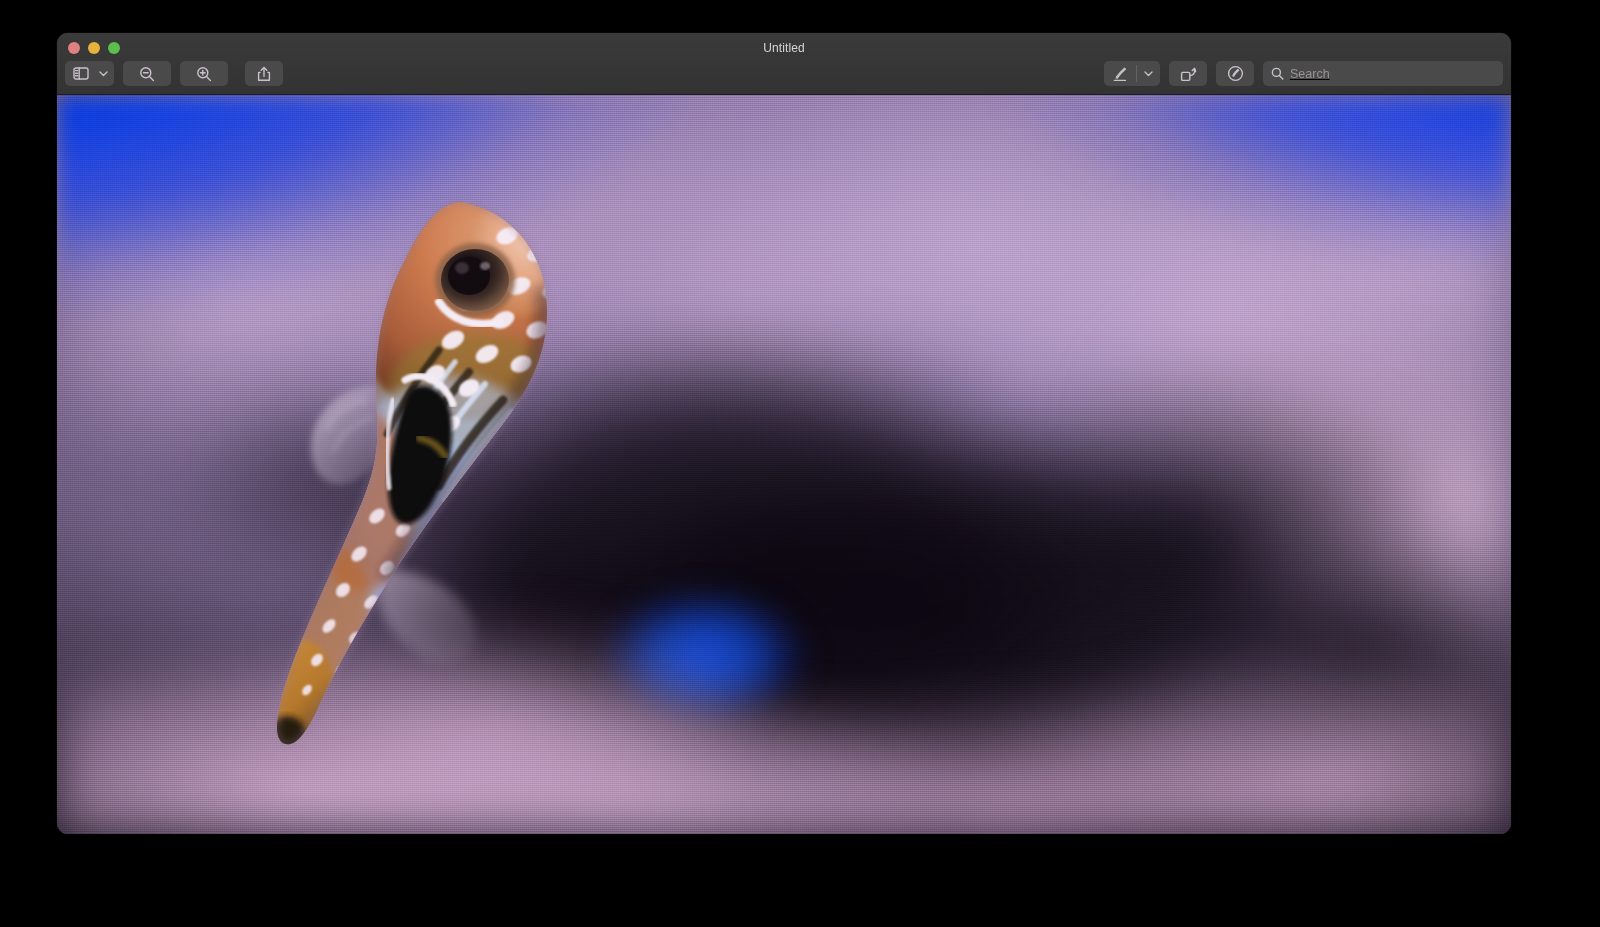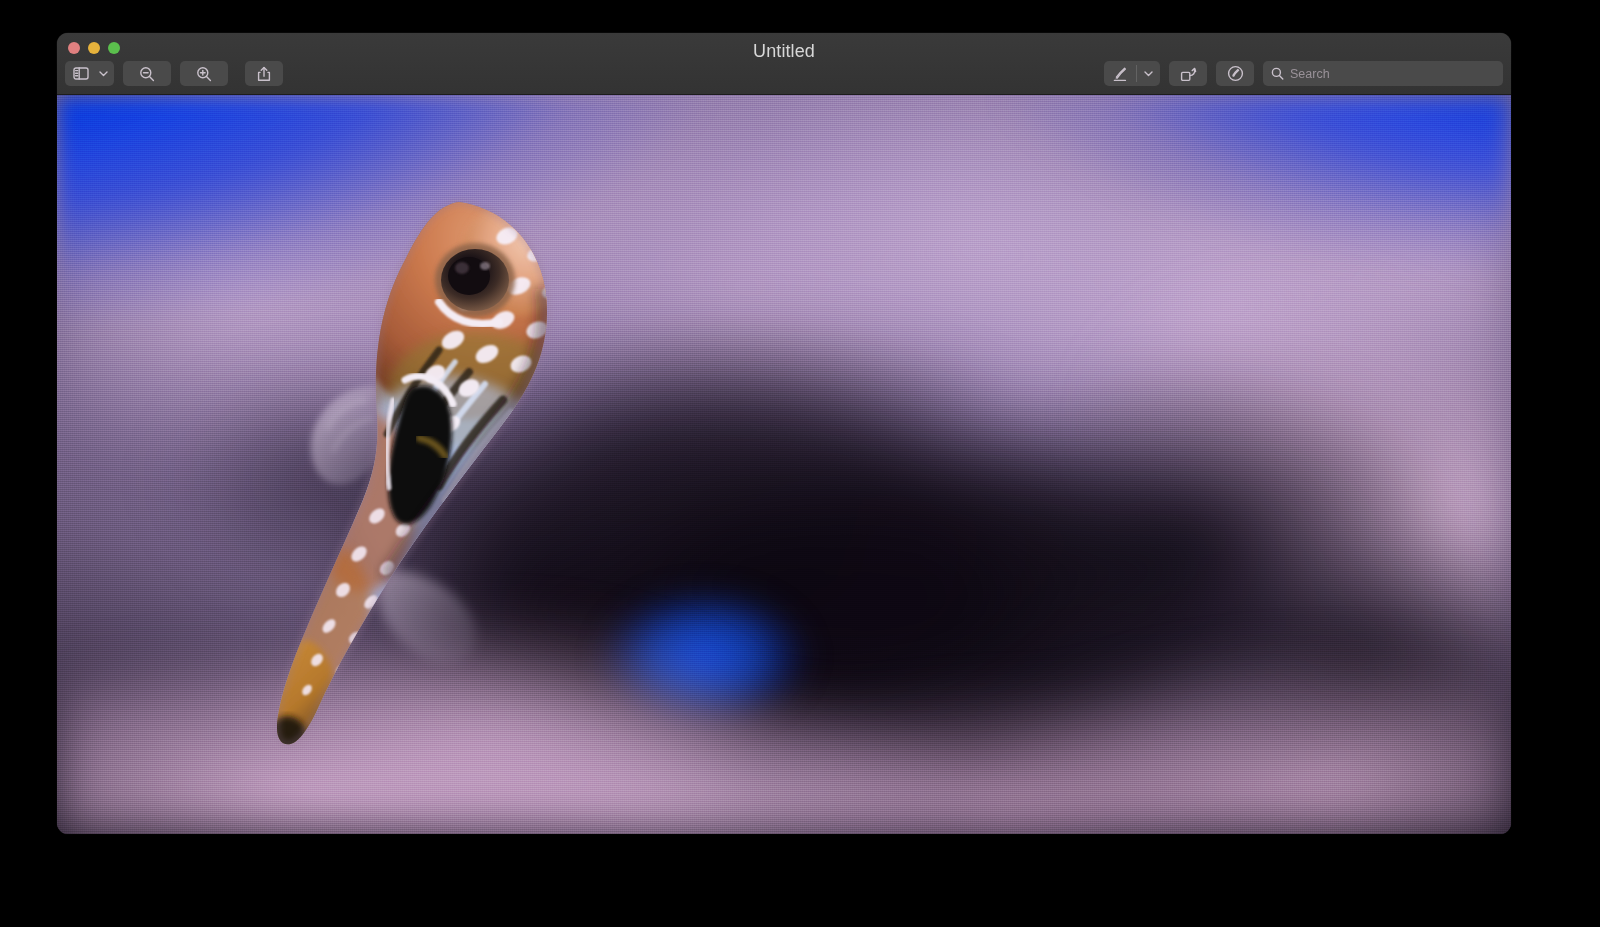--- a/index.html
+++ b/index.html
@@ -45,36 +45,36 @@
   }
   .light { width:12px; height:12px; border-radius:50%; }
   .light.red    { background:#e08080; }
   .light.yellow { background:#e6b23c; }
   .light.green  { background:#5bbf4d; }
 
   #window-title {
     position:absolute;
     left:0; right:0; top:8px;
     text-align:center;
-    font-size:18px;
+    font-size:12px;
     color:#d7d7d7;
     letter-spacing:0.1px;
     pointer-events:none;
   }
 
   
   #toolbar-left {
     position:absolute;
     left:8px; top:28px;
     display:flex; align-items:center; gap:9px;
   }
   #toolbar-right {
     position:absolute;
     right:8px; top:28px;
-    display:flex; align-items:flex-start; gap:9px;
+    display:flex; align-items:flex-start; gap:9px;text-decoration:underline;
   }
 
   .tb-btn {
     height:25px;
     min-width:38px;
     padding:0 9px;
     border-radius:5px;
     background:#4a4a4a;
     display:flex; align-items:center; justify-content:center;
     gap:4px;

